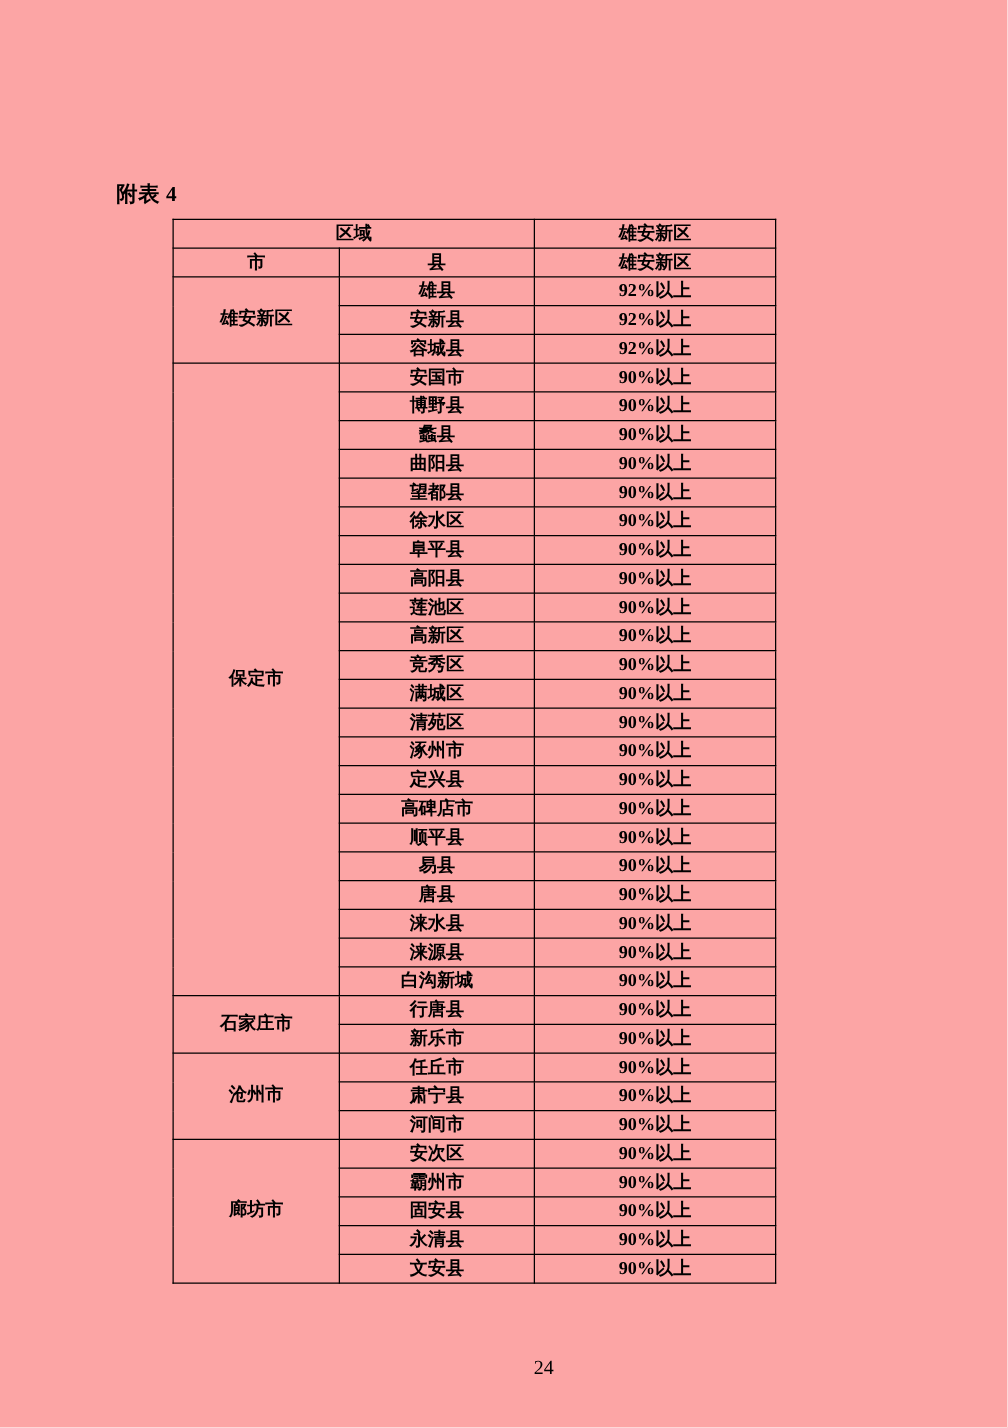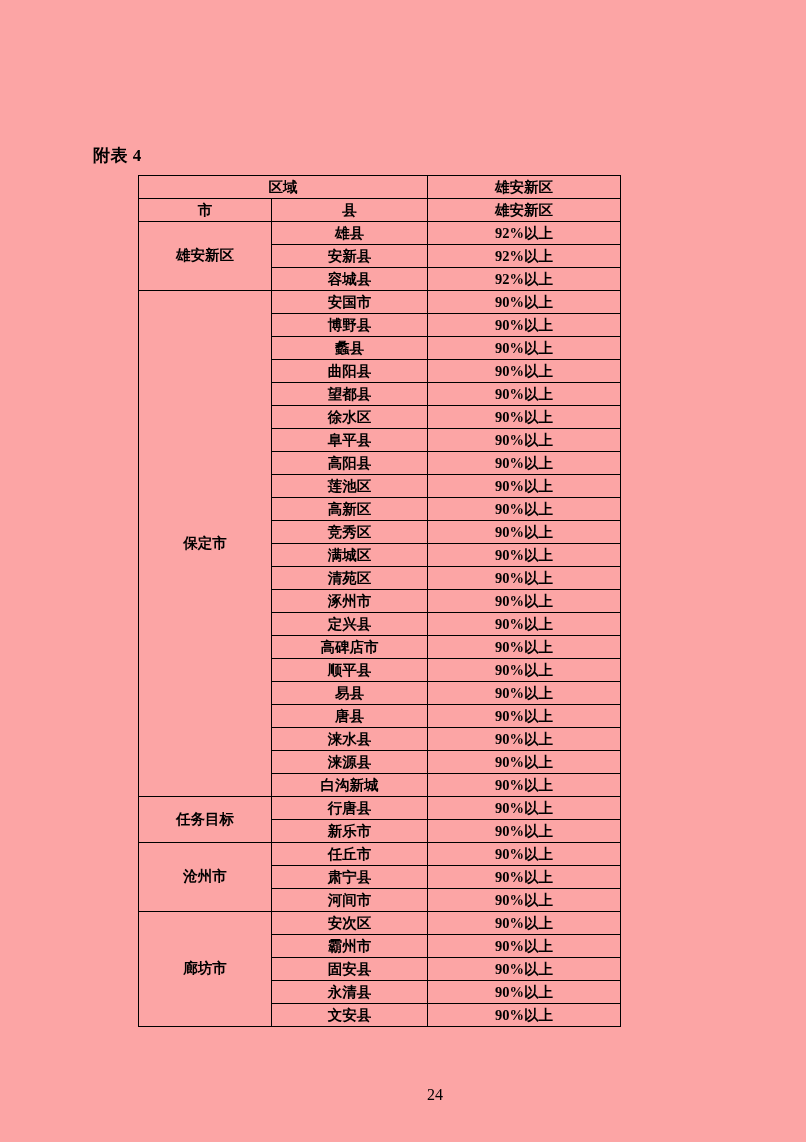--- a/index.html
+++ b/index.html
@@ -199,21 +199,21 @@
         </tr>
         <tr>
           <td class="county">涞源县</td>
           <td class="target">90%以上</td>
         </tr>
         <tr>
           <td class="county">白沟新城</td>
           <td class="target">90%以上</td>
         </tr>
         <tr>
-          <td class="city" rowspan="2">任务目标</td>
+          <td class="city" rowspan="2">石家庄市</td>
           <td class="county">行唐县</td>
           <td class="target">90%以上</td>
         </tr>
         <tr>
           <td class="county">新乐市</td>
           <td class="target">90%以上</td>
         </tr>
         <tr>
           <td class="city" rowspan="3">沧州市</td>
           <td class="county">任丘市</td>

